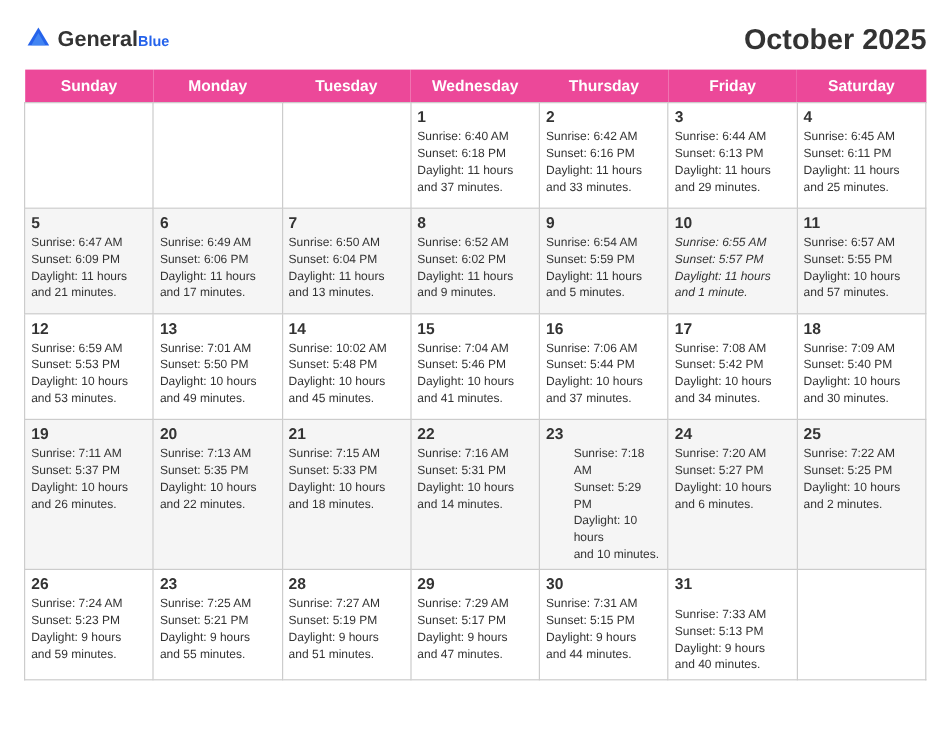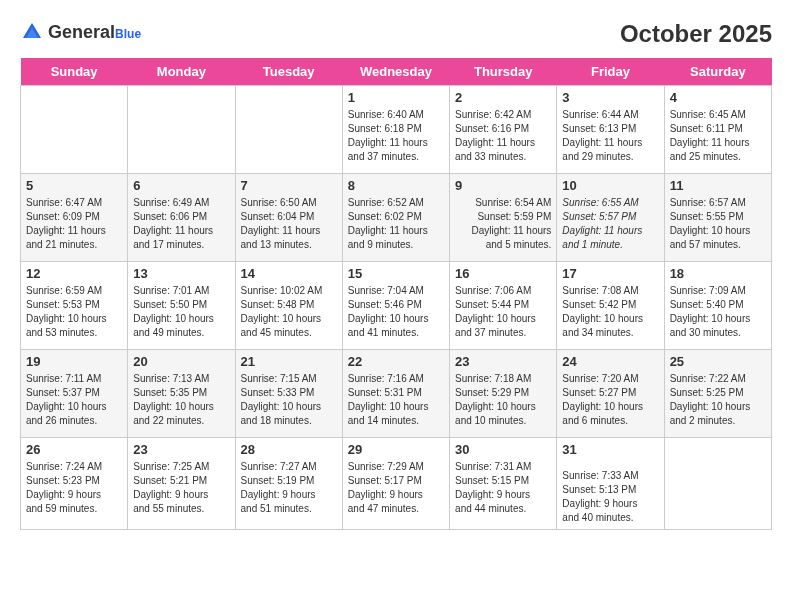--- a/index.html
+++ b/index.html
@@ -176,21 +176,21 @@
         </td>
         <td>
           <div class="day-number">8</div>
           <div class="day-info" style="white-space: pre-line;">Sunrise: 6:52 AM
 Sunset: 6:02 PM
 Daylight: 11 hours
 and 9 minutes.</div>
         </td>
         <td>
           <div class="day-number">9</div>
-          <div class="day-info" style="white-space: pre-line; text-align: right;">Sunrise: 6:54 AM
+          <div class="day-info" style="white-space: pre-line;">Sunrise: 6:54 AM
 Sunset: 5:59 PM
 Daylight: 11 hours
 and 5 minutes.</div>
         </td>
         <td>
           <div class="day-number">10</div>
           <div class="day-info" style="white-space: pre-line; font-style: italic;">Sunrise: 6:55 AM
 Sunset: 5:57 PM
 Daylight: 11 hours
 and 1 minute.</div>
@@ -278,21 +278,21 @@
         </td>
         <td>
           <div class="day-number">22</div>
           <div class="day-info" style="white-space: pre-line;">Sunrise: 7:16 AM
 Sunset: 5:31 PM
 Daylight: 10 hours
 and 14 minutes.</div>
         </td>
         <td>
           <div class="day-number">23</div>
-          <div class="day-info" style="white-space: pre-line;">Sunrise: 7:18 AM
+          <div class="day-info" style="white-space: pre-line; margin-left: 23px;">Sunrise: 7:18 AM
 Sunset: 5:29 PM
 Daylight: 10 hours
 and 10 minutes.</div>
         </td>
         <td>
           <div class="day-number">24</div>
           <div class="day-info" style="white-space: pre-line;">Sunrise: 7:20 AM
 Sunset: 5:27 PM
 Daylight: 10 hours
 and 6 minutes.</div>

